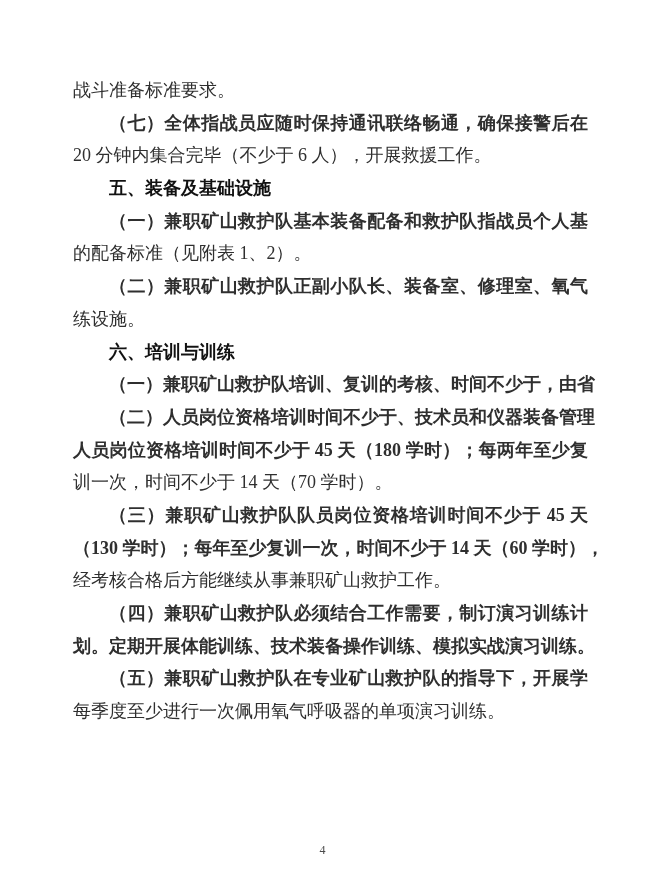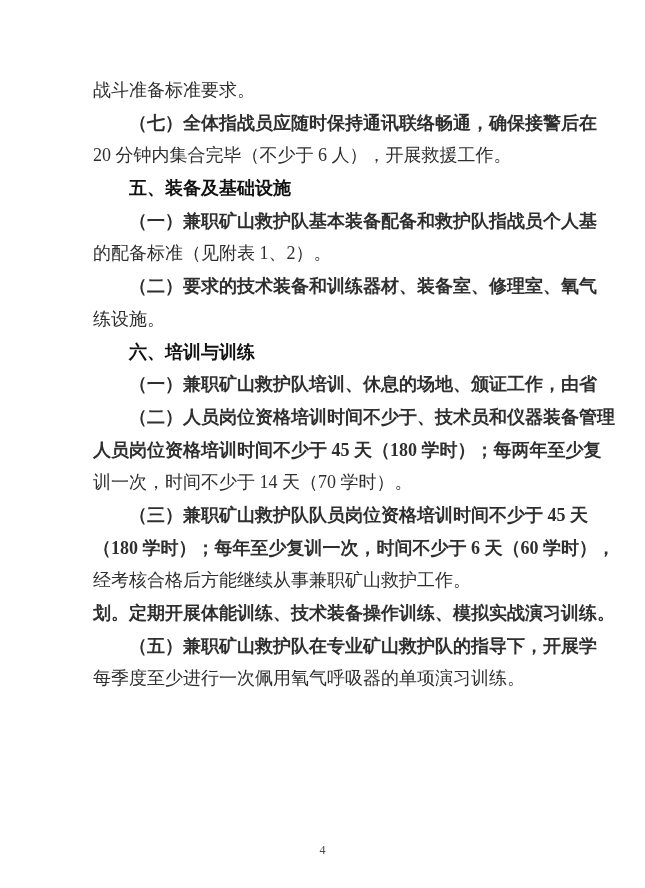--- a/index.html
+++ b/index.html
@@ -21,21 +21,20 @@
     top: 74px;
     width: 515px;
   }
   .line {
     height: 32.7px;
     line-height: 32.7px;
     font-size: 18px;
     color: #2f2f2f;
     white-space: nowrap;
     text-align: left;
-    margin-left: 20px;
   }
   .indent {
     padding-left: 36px; 
   }
   .stretch {
     text-align: justify;
     text-align-last: justify;
     text-justify: inter-character;
     font-weight: bold;
   }
@@ -60,29 +59,30 @@
 <body>
 
 <div class="page">
   <div class="doc-body">
     <div class="line">战斗准备标准要求。</div>
     <div class="line indent stretch">（七）全体指战员应随时保持通讯联络畅通，确保接警后在</div>
     <div class="line">20 分钟内集合完毕（不少于 6 人），开展救援工作。</div>
     <div class="line heading">五、装备及基础设施</div>
     <div class="line indent stretch">（一）兼职矿山救护队基本装备配备和救护队指战员个人基</div>
     <div class="line">的配备标准（见附表 1、2）。</div>
-    <div class="line indent stretch">（二）要求的技术装备和训练器材、装备室、修理室、氧气</div>
+    <div class="line indent stretch">（二）兼职矿山救护队正副小队长、装备室、修理室、氧气</div>
     <div class="line">练设施。</div>
     <div class="line heading">六、培训与训练</div>
-    <div class="line indent stretch">（一）兼职矿山救护队培训、休息的场地、颁证工作，由省</div>
+    <div class="line indent stretch">（一）兼职矿山救护队培训、复训的考核、时间不少于，由省</div>
     <div class="line indent stretch">（二）人员岗位资格培训时间不少于、技术员和仪器装备管理</div>
     <div class="line stretch">人员岗位资格培训时间不少于 45 天（180 学时）；每两年至少复</div>
     <div class="line">训一次，时间不少于 14 天（70 学时）。</div>
     <div class="line indent stretch">（三）兼职矿山救护队队员岗位资格培训时间不少于 45 天</div>
-    <div class="line stretch">（180 学时）；每年至少复训一次，时间不少于 6 天（60 学时），</div>
+    <div class="line stretch">（130 学时）；每年至少复训一次，时间不少于 14 天（60 学时），</div>
     <div class="line">经考核合格后方能继续从事兼职矿山救护工作。</div>
+    <div class="line indent stretch">（四）兼职矿山救护队必须结合工作需要，制订演习训练计</div>
     <div class="line stretch">划。定期开展体能训练、技术装备操作训练、模拟实战演习训练。</div>
     <div class="line indent stretch">（五）兼职矿山救护队在专业矿山救护队的指导下，开展学</div>
     <div class="line">每季度至少进行一次佩用氧气呼吸器的单项演习训练。</div>
   </div>
 
   <div class="footer">4</div>
 </div>
 
 </body></html>

